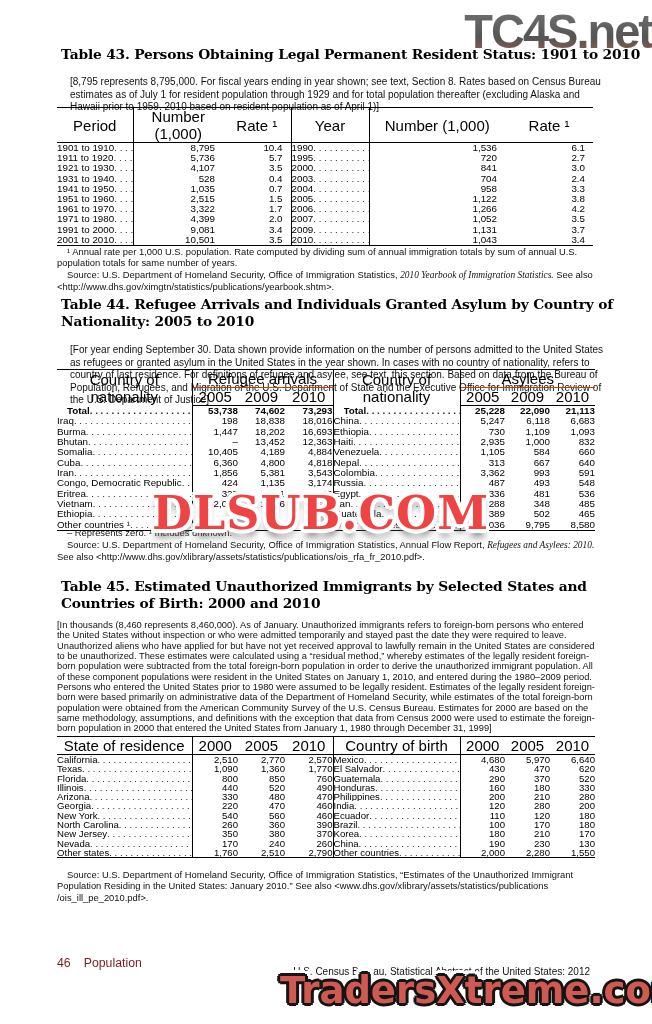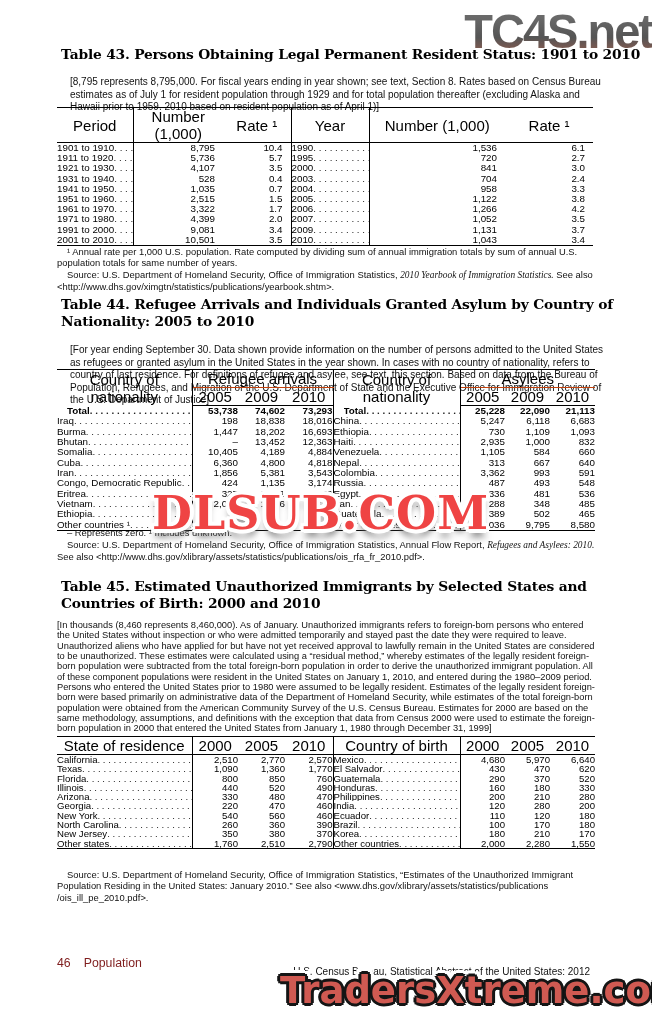--- a/index.html
+++ b/index.html
@@ -778,20 +778,40 @@
                 <span class="leader"></span>
               </div>
             </td>
             <td class="num">180</td>
             <td class="num">210</td>
             <td class="num">170</td>
           </tr>
           <tr>
             <td class="lbl">
               <div class="cl">
+                <span class="lt">Nevada</span>
+                <span class="leader"></span>
+              </div>
+            </td>
+            <td class="num">170</td>
+            <td class="num">240</td>
+            <td class="num">260</td>
+            <td class="lbl">
+              <div class="cl">
+                <span class="lt">China</span>
+                <span class="leader"></span>
+              </div>
+            </td>
+            <td class="num">190</td>
+            <td class="num">230</td>
+            <td class="num">130</td>
+          </tr>
+          <tr>
+            <td class="lbl">
+              <div class="cl">
                 <span class="lt">Other states</span>
                 <span class="leader"></span>
               </div>
             </td>
             <td class="num">1,760</td>
             <td class="num">2,510</td>
             <td class="num">2,790</td>
             <td class="lbl">
               <div class="cl">
                 <span class="lt">Other countries</span>

